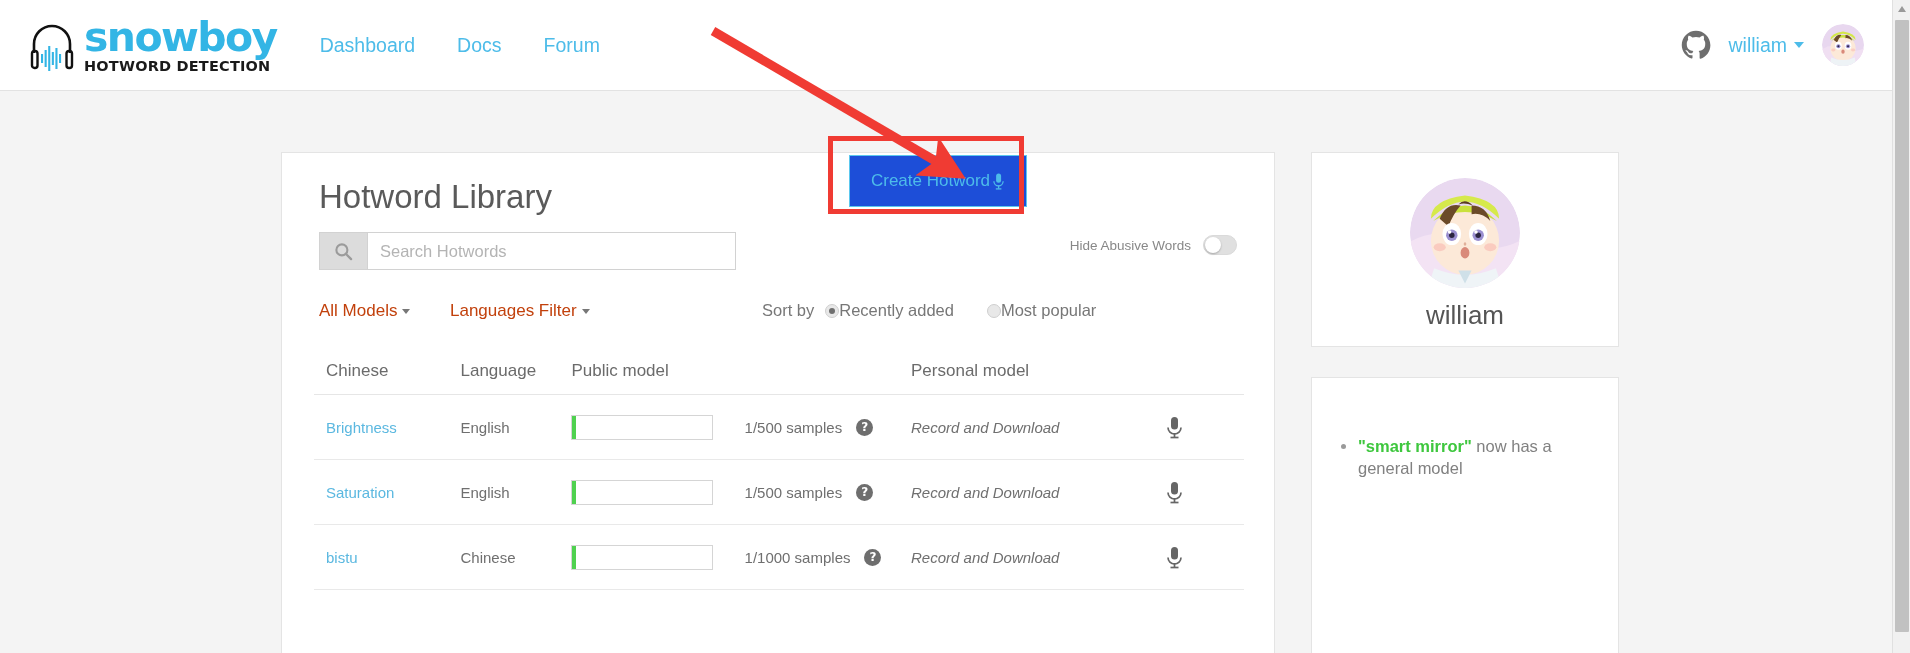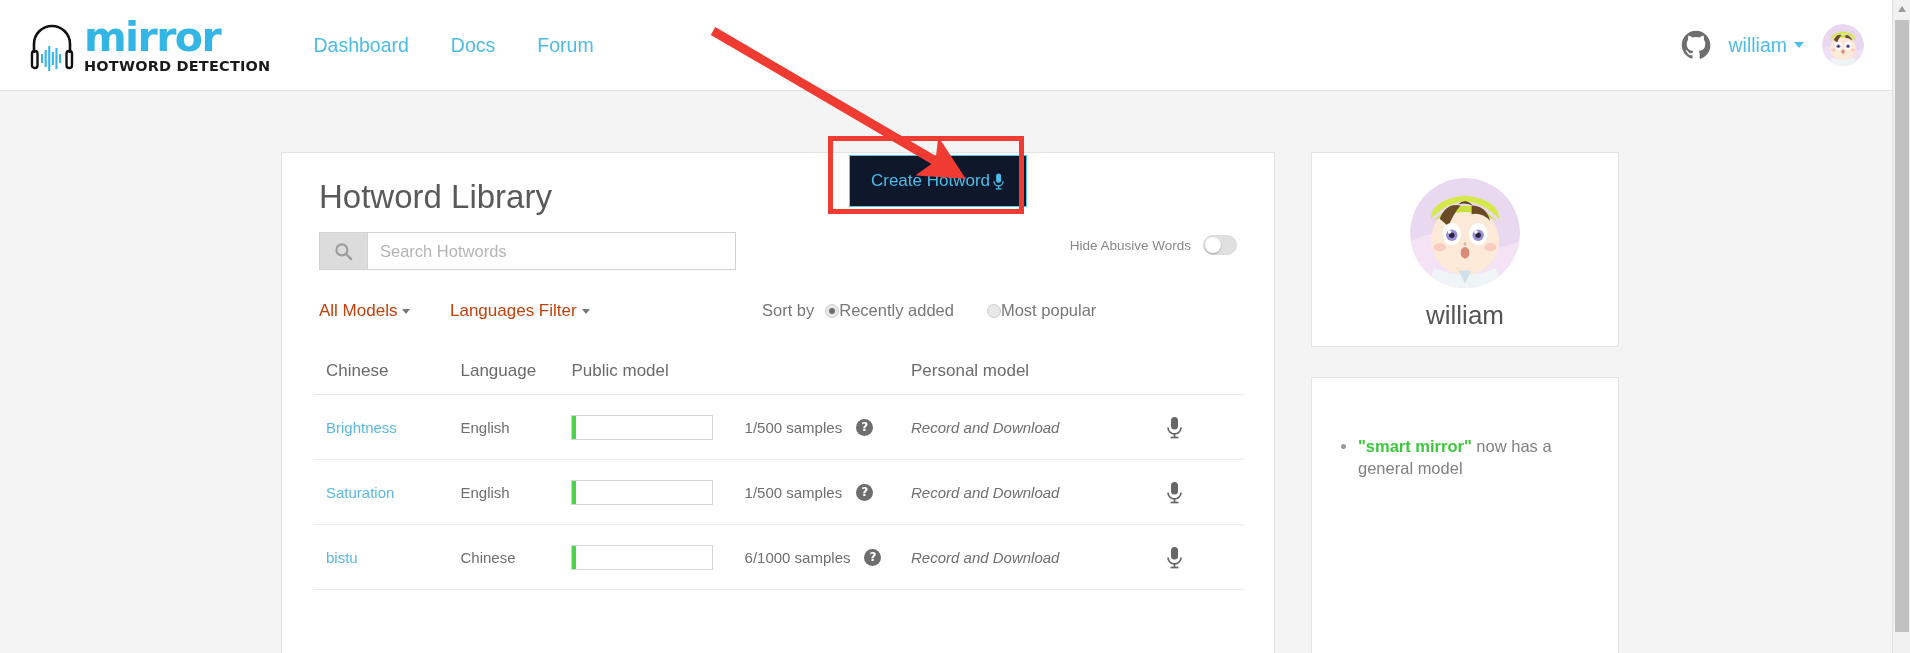--- a/index.html
+++ b/index.html
@@ -114,21 +114,21 @@
   #create-hotword-wrap {
     position: absolute;
     left: 567px;
     top: 2px;
     width: 178px;
     height: 52px;
   }
   #create-hotword-btn {
     width: 100%;
     height: 100%;
-    background: #0f172a;
+    background: #1d4ed8;
     border: 1px solid #5bc8ef;
     color: #4dbce9;
     font-size: 17px;
     font-family: "Liberation Sans", sans-serif;
     cursor: pointer;
     display: flex;
     align-items: center;
     justify-content: center;
     gap: 2px;
     white-space: nowrap;
@@ -437,21 +437,21 @@
       <g fill="#33b5e5">
         <rect x="11" y="35" width="2.1" height="9"></rect>
         <rect x="14.6" y="31" width="2.1" height="17"></rect>
         <rect x="18.2" y="27" width="2.1" height="25"></rect>
         <rect x="21.8" y="33" width="2.1" height="13"></rect>
         <rect x="25.4" y="29" width="2.1" height="21"></rect>
         <rect x="29" y="35" width="2.1" height="9"></rect>
       </g>
     </svg>
     <span class="wordmark">
-      <span class="wordmark-main">mirror</span>
+      <span class="wordmark-main">snowboy</span>
       <span class="wordmark-sub">HOTWORD DETECTION</span>
     </span>
   </a>
 
   <nav id="nav-links">
     <a href="#">Dashboard</a>
     <a href="#">Docs</a>
     <a href="#">Forum</a>
   </nav>
 
@@ -619,21 +619,21 @@
           <a href="#" class="hotword-link">bistu</a>
         </td>
         <td class="col-language">Chinese</td>
         <td class="col-public">
           <div class="progress-track">
             <div class="progress-fill"></div>
           </div>
         </td>
         <td class="col-samples">
           <div class="samples-cell">
-            <span>6/1000 samples</span>
+            <span>1/1000 samples</span>
             <span class="help-icon">?</span>
           </div>
         </td>
         <td class="col-personal">
           <a href="#" class="personal-text">Record and Download</a>
         </td>
         <td class="col-mic">
           <svg class="mic-row-icon" viewBox="0 0 17 23">
             <rect x="5" y="1" width="7" height="12.5" rx="3.5" fill="#666"></rect>
             <path d="M2 11.5a6.5 6.5 0 0 0 13 0" fill="none" stroke="#666" stroke-width="1.7"></path>

